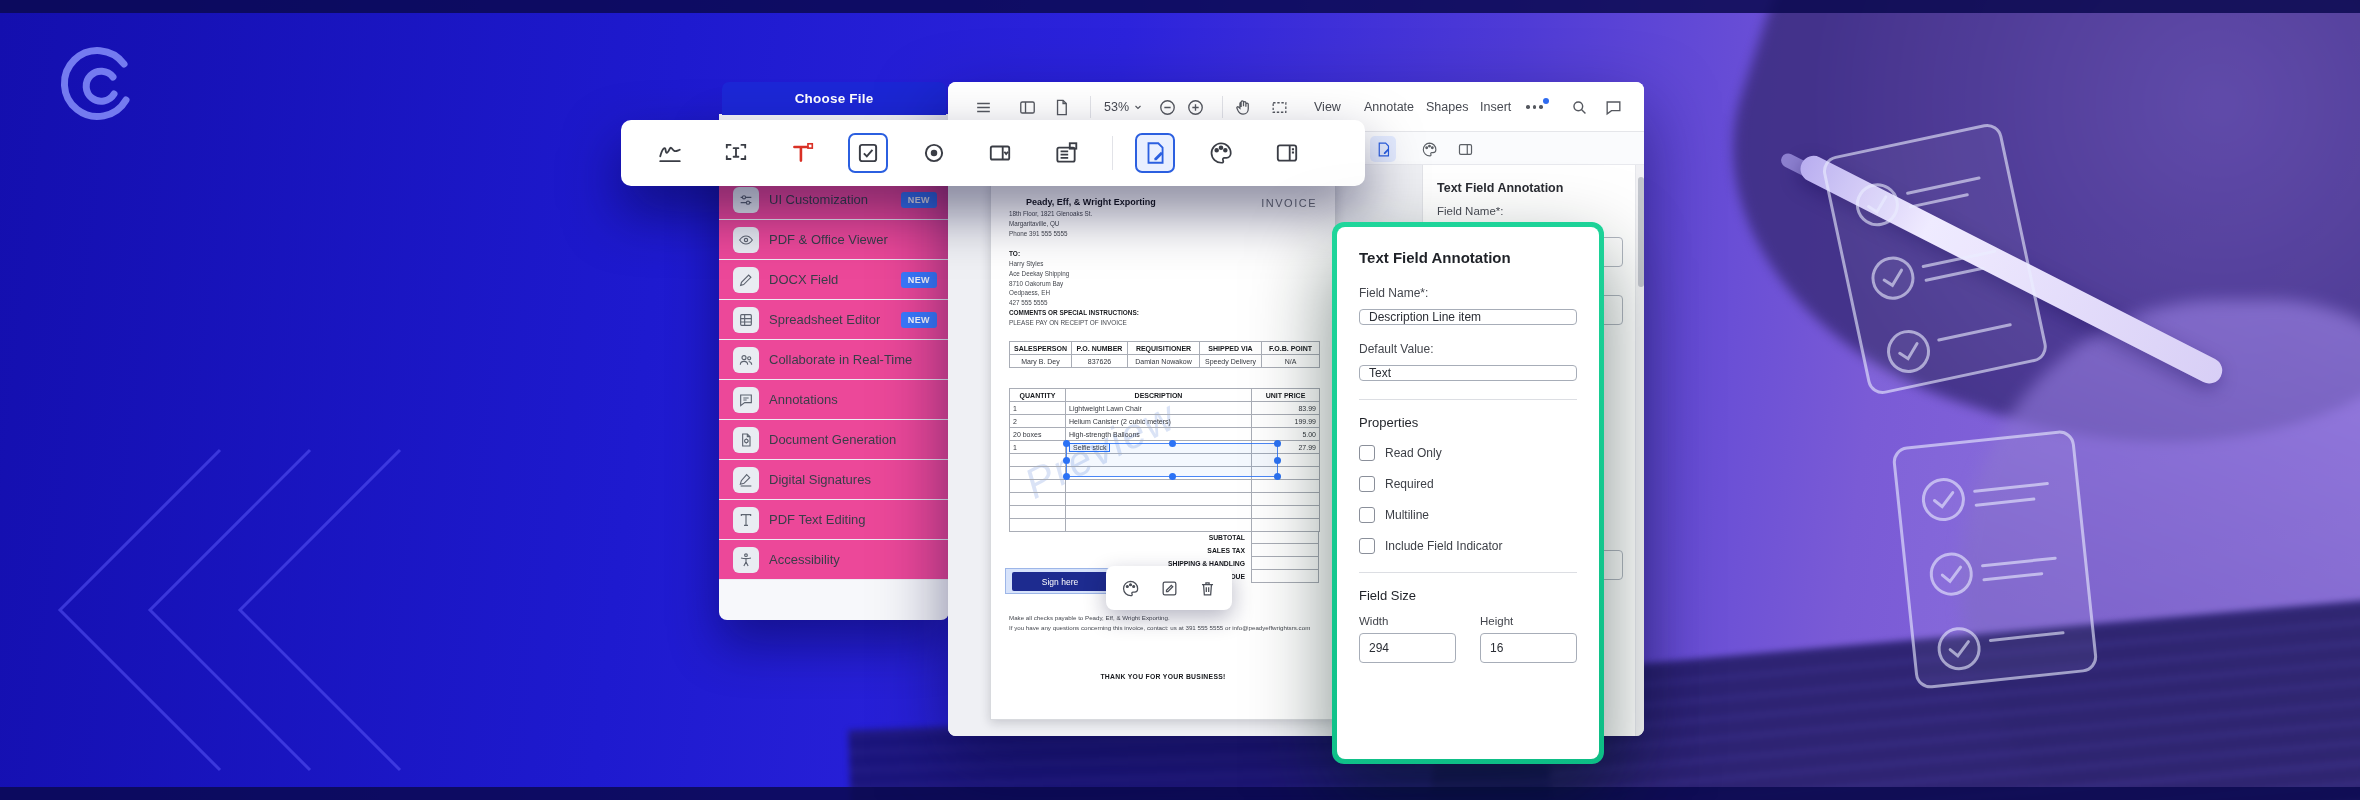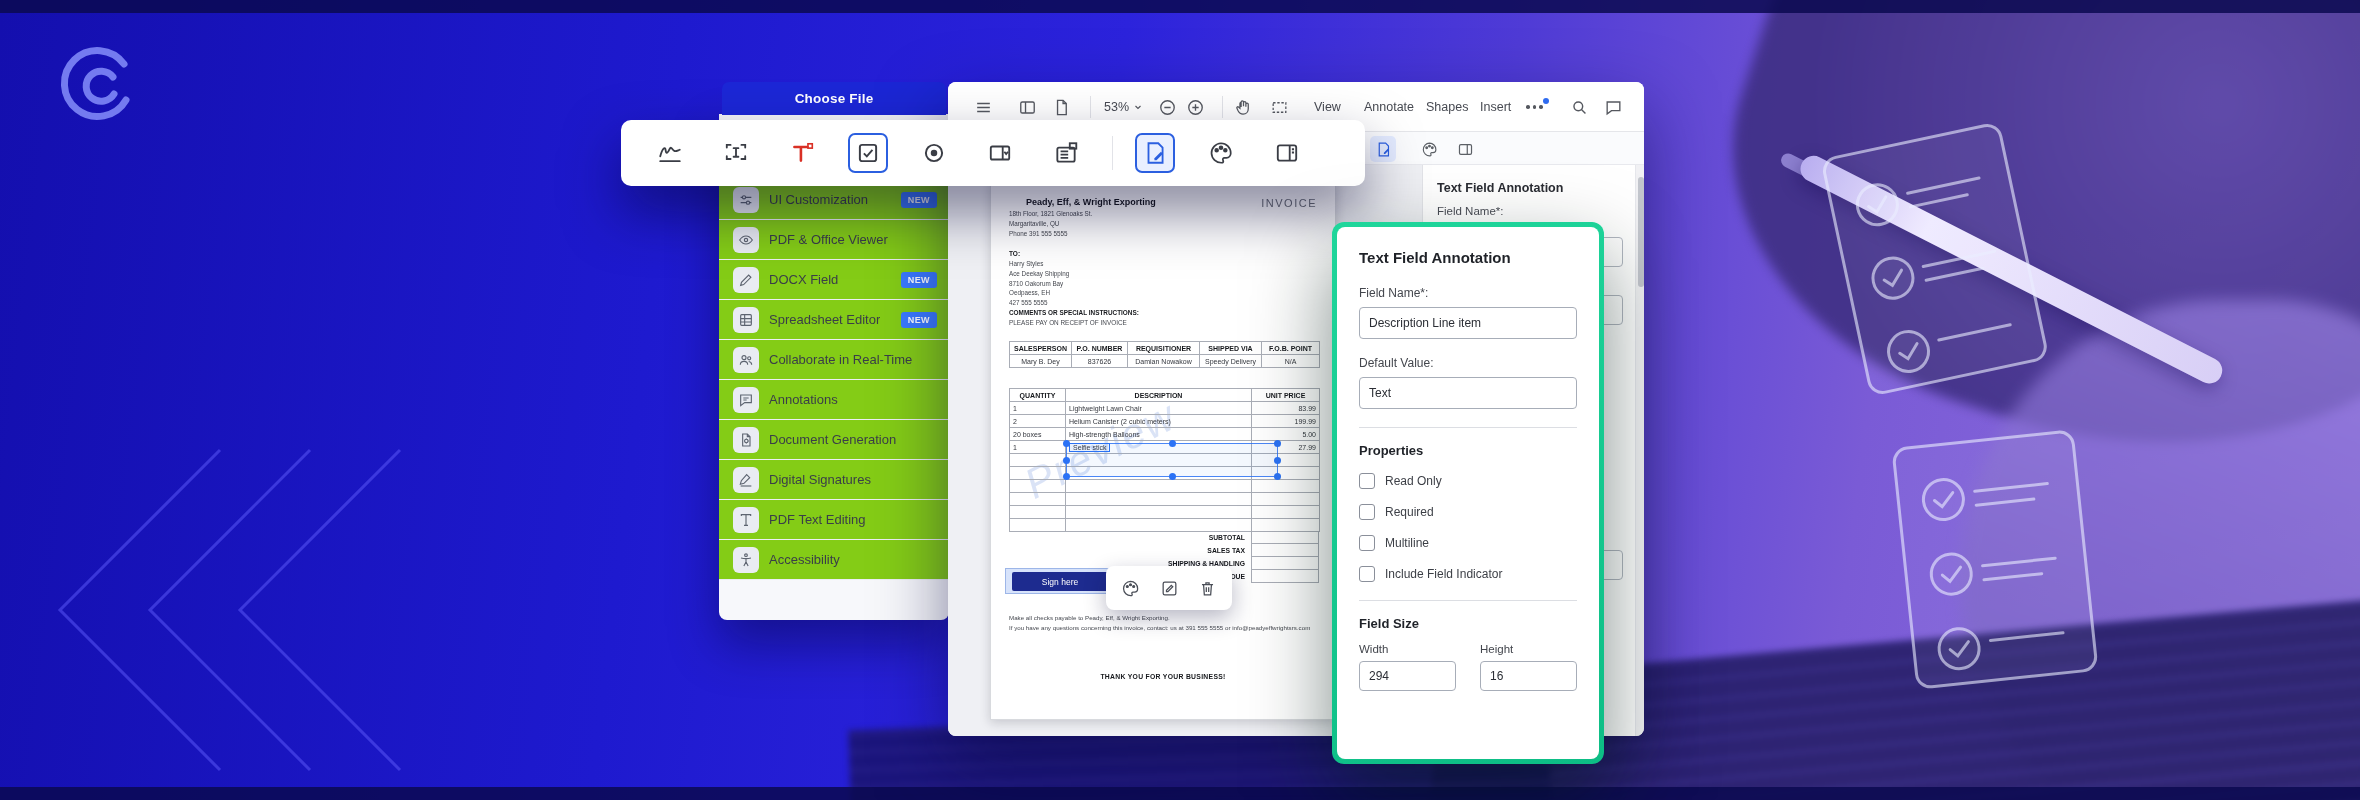--- a/index.html
+++ b/index.html
@@ -30,21 +30,21 @@
     background:repeating-linear-gradient(0deg,#191366 0 14px,#241d74 14px 18px); opacity:.8; }
   svg.deco { position:absolute; z-index:2; }
 
   
   .choose-file { position:absolute; left:722px; top:82px; width:224px; height:33px; z-index:11;
     background:#1c27d6; color:#fff; font-size:13.5px; font-weight:600; border:none; border-radius:7px 7px 0 0;
     display:flex; align-items:center; justify-content:center; cursor:pointer; letter-spacing:.2px; }
   .sidebar { position:absolute; left:719px; top:114px; width:230px; height:506px; z-index:10;
     background:#f7f8fb; border-radius:0 0 8px 8px; box-shadow:0 24px 50px rgba(5,5,60,.45); overflow:hidden; }
   .side-rows { position:absolute; top:66px; left:0; right:0; }
-  .side-row { height:40px; display:flex; align-items:center; padding:0 12px 0 14px; border-bottom:1px solid #eceef3; cursor:pointer; background:#84cc16; }
+  .side-row { height:40px; display:flex; align-items:center; padding:0 12px 0 14px; border-bottom:1px solid #eceef3; cursor:pointer; background:#ec4899; }
   .side-row .ic { width:26px; height:26px; border-radius:6px; background:#e9ecf2; display:flex; align-items:center; justify-content:center; margin-right:10px; color:#5d6470; flex:0 0 auto; }
   .side-row .ic svg { width:16px; height:16px; }
   .side-label { font-size:13px; color:#3a3e49; font-weight:500; white-space:nowrap; overflow:hidden; }
   .badge { margin-left:auto; background:#3b7bff; color:#fff; font-size:9px; font-weight:700; padding:3px 7px; border-radius:3px; letter-spacing:.4px; }
 
   
   .viewer { position:absolute; left:948px; top:82px; width:696px; height:654px; background:#fff; z-index:12;
     border-radius:8px; box-shadow:0 30px 70px rgba(8,8,60,.5); overflow:hidden; }
   .vtoolbar { position:absolute; top:0; left:0; right:0; height:50px; background:#fff; border-bottom:1px solid #e5e6ea; }
   .vt { position:absolute; top:0; height:50px; display:flex; align-items:center; color:#55585f; cursor:pointer; }
@@ -119,25 +119,25 @@
   .tool.red { color:#d93025; }
   .fdiv { width:1px; height:34px; background:#e2e3e8; margin:0 22px 0 0; flex:0 0 auto; }
 
   
   .popup { position:absolute; left:1332px; top:222px; width:272px; height:542px; z-index:30;
     background:linear-gradient(160deg,#1fd69b,#0dbd85); padding:5px; border-radius:12px;
     box-shadow:0 34px 80px rgba(0,25,20,.5); }
   .popup-inner { background:#fff; border-radius:8px; width:100%; height:100%; padding:22px 22px 18px; overflow:hidden; }
   .popup h2 { font-size:15px; font-weight:700; color:#1f2228; margin-bottom:20px; }
   .flabel { font-size:12px; color:#43464d; margin-bottom:7px; }
-  .finput { width:100%; height:32px; border:1px solid #a7adb8; border-radius:4px; font-size:12px; color:#2b2e35;
+  .finput { width:100%; height:16px; border:1px solid #a7adb8; border-radius:4px; font-size:12px; color:#2b2e35;
     padding:0 9px; font-family:"Liberation Sans",sans-serif; background:#fff; }
   .gap { height:17px; }
   .popup hr { border:none; border-top:1px solid #dcdee3; margin:18px 0 15px; }
-  .sect { font-size:13px; font-weight:700; color:#1f2228; }
+  .sect { font-size:13px; font-weight:400; color:#1f2228; }
   .cb-row { display:flex; align-items:center; margin-top:15px; cursor:pointer; }
   .cb { width:16px; height:16px; border:1.5px solid #8a8f9a; border-radius:3px; background:#fff; margin-right:10px; flex:0 0 auto; }
   .cb-label { font-size:12px; color:#3c3f46; }
   .size-row { display:flex; gap:24px; margin-top:12px; }
   .size-col { width:110px; }
   .size-col .flabel { margin-bottom:6px; font-size:11.5px; }
   .size-col .finput { height:30px; }
 </style>
 </head>
 <body>

